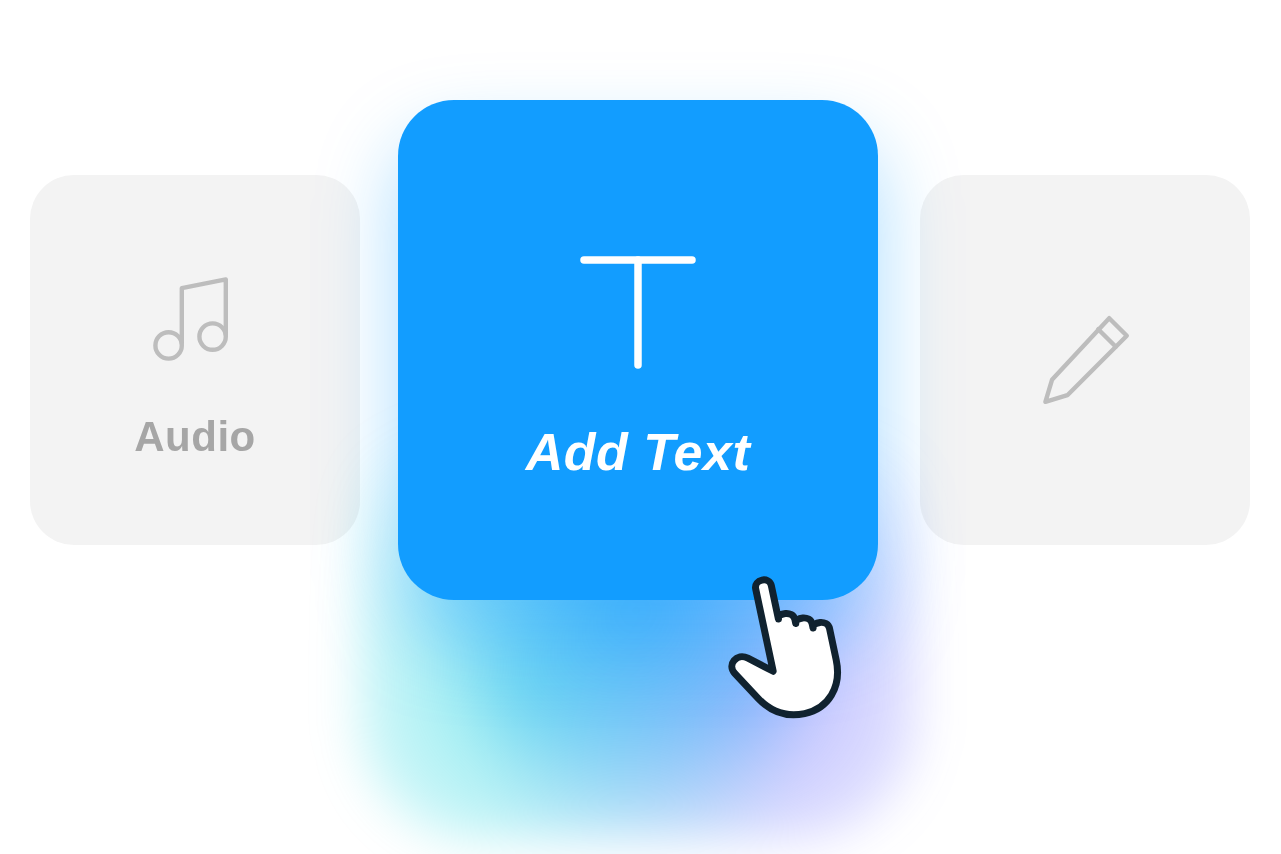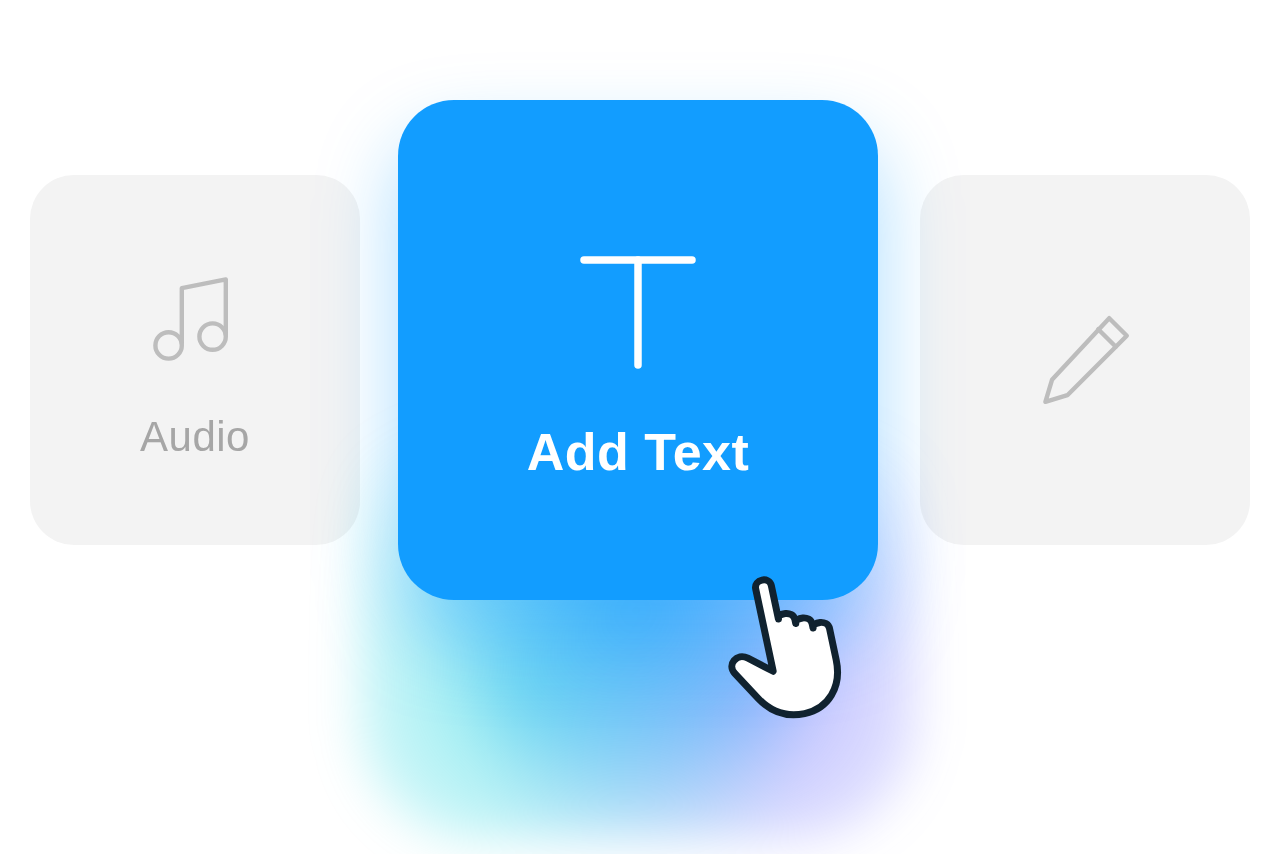--- a/index.html
+++ b/index.html
@@ -39,21 +39,21 @@
   .tile .icon-wrap {
     width: 120px;
     height: 120px;
     display: flex;
     align-items: center;
     justify-content: center;
   }
   .tile.side .label {
     margin-top: 34px;
     font-size: 42px;
-    font-weight: 400;
+    font-weight: 700;
     color: #a6a6a6;
     letter-spacing: 0.5px;
   }
 
   
   .center-wrap {
     position: absolute;
     left: 388px;
     top: 50px;
     width: 500px;
@@ -80,20 +80,21 @@
     position: absolute;
     left: 50%;
     top: 50px;
     transform: translateX(-50%);
     width: 480px;
     height: 500px;
     background: #129dff;
     border-radius: 56px;
     box-shadow: 0 40px 80px rgba(18,157,255,0.35);
     z-index: 2;
+    font-style: italic;
   }
   .tile.center .icon-wrap {
     width: 160px;
     height: 160px;
     margin-top: 10px;
   }
   .tile.center .label {
     margin-top: 34px;
     font-size: 52px;
     font-weight: 700;

